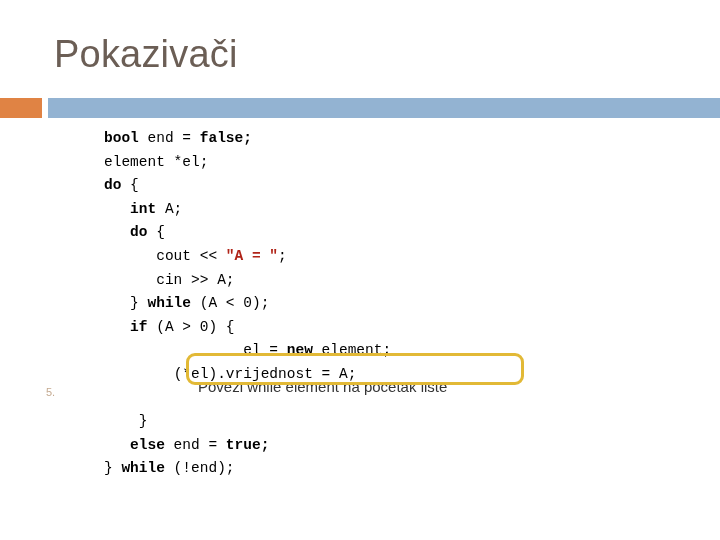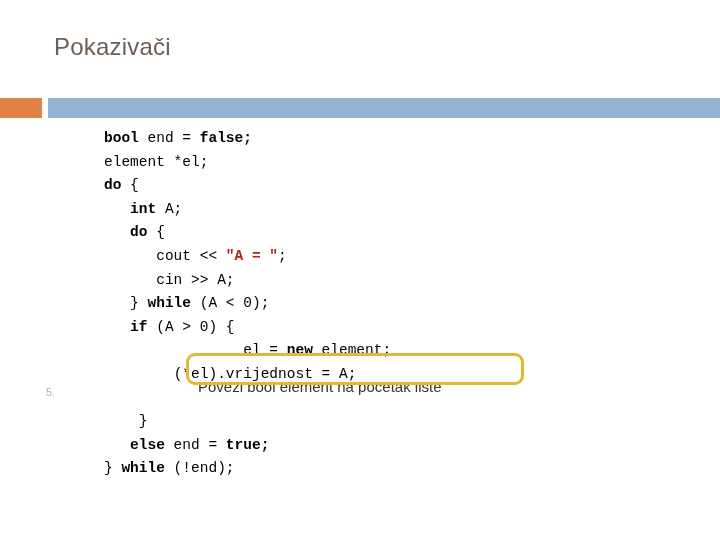--- a/index.html
+++ b/index.html
@@ -14,21 +14,21 @@
     overflow: hidden;
     position: relative;
   }
 
   
   .slide-title {
     position: absolute;
     left: 54px;
     top: 33px;
     font-family: "Liberation Sans", sans-serif;
-    font-size: 24px;
+    font-size: 38px;
     font-weight: 400;
     color: #6b5e55;
     letter-spacing: 0.2px;
     white-space: nowrap;
   }
 
   
   .bar-orange {
     position: absolute;
     left: 0px;
@@ -116,16 +116,16 @@
 
 <div class="bar-orange"></div>
 
 <div class="bar-blue"></div>
 
 <div class="bullet-number">5.</div>
 
 <div class="code-block" id="code-block"><div class="code-line"><span class="kw">bool</span><span> end = </span><span class="kw">false;</span></div><div class="code-line"><span>element *el;</span></div><div class="code-line"><span class="kw">do</span><span> {</span></div><div class="code-line">   <span class="kw">int</span><span> A;</span></div><div class="code-line">   <span class="kw">do</span><span> {</span></div><div class="code-line">      <span>cout &lt;&lt; </span><span class="str">"A = "</span><span>;</span></div><div class="code-line">      <span>cin &gt;&gt; A;</span></div><div class="code-line">   <span>} </span><span class="kw">while</span><span> (A &lt; 0);</span></div><div class="code-line">   <span class="kw">if</span><span> (A &gt; 0) {</span></div><div class="code-line">                <span>el = </span><span class="kw">new</span><span> element;</span></div><div class="code-line">        <span>(*el).vrijednost = A;</span></div><div class="code-line"><span></span></div><div class="code-line">    <span>}</span></div><div class="code-line">   <span class="kw">else</span><span> end = </span><span class="kw">true;</span></div><div class="code-line"><span>} </span><span class="kw">while</span><span> (!end);</span></div></div>
 
 <div class="comment-text">
-    <span>Poveži bool element na početak liste</span>
+    <span>Poveži while element na početak liste</span>
   </div>
 
 <div class="highlight-box"></div>
 
 </body></html>

